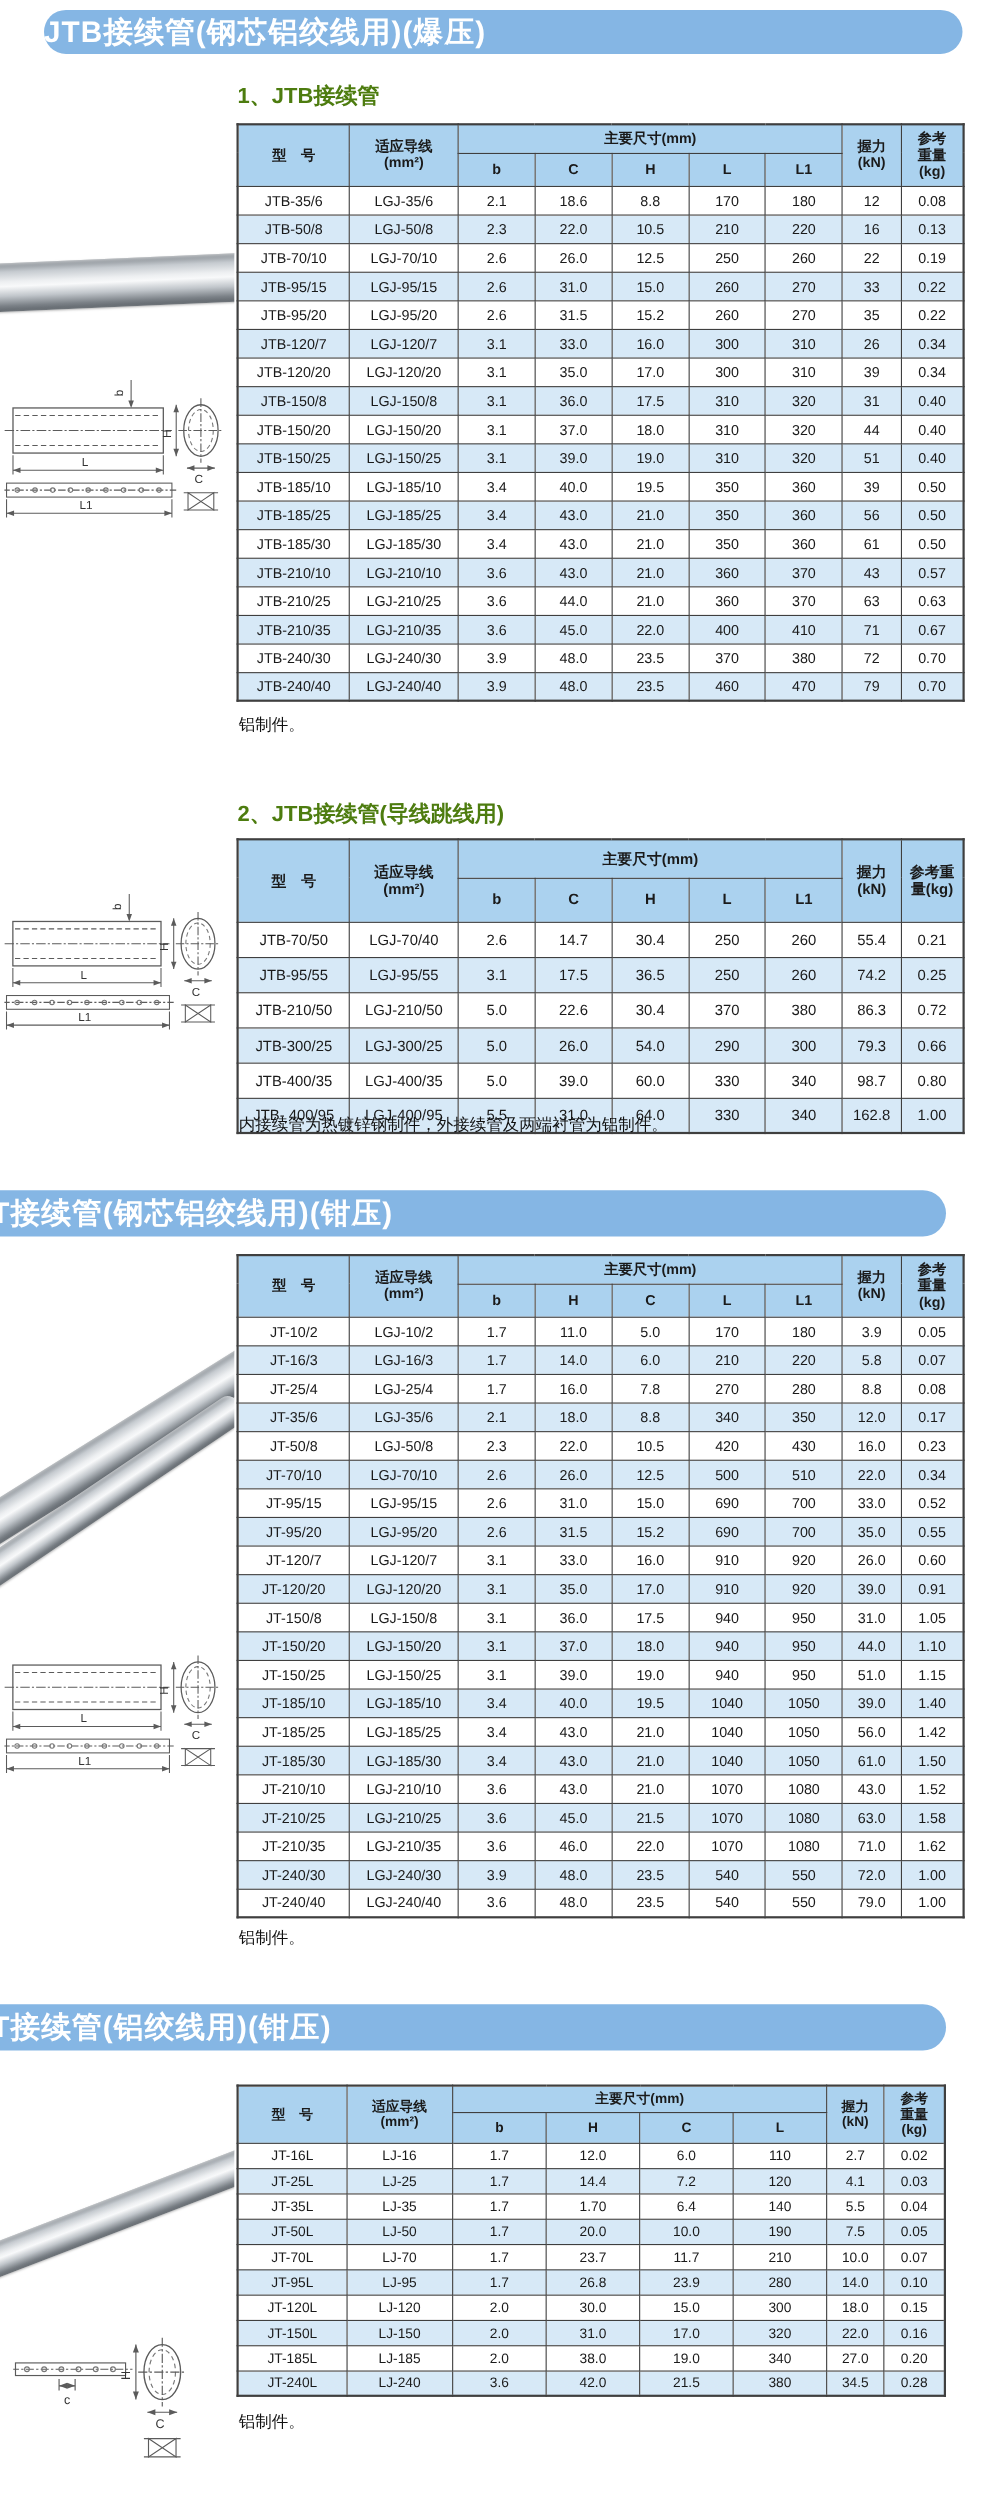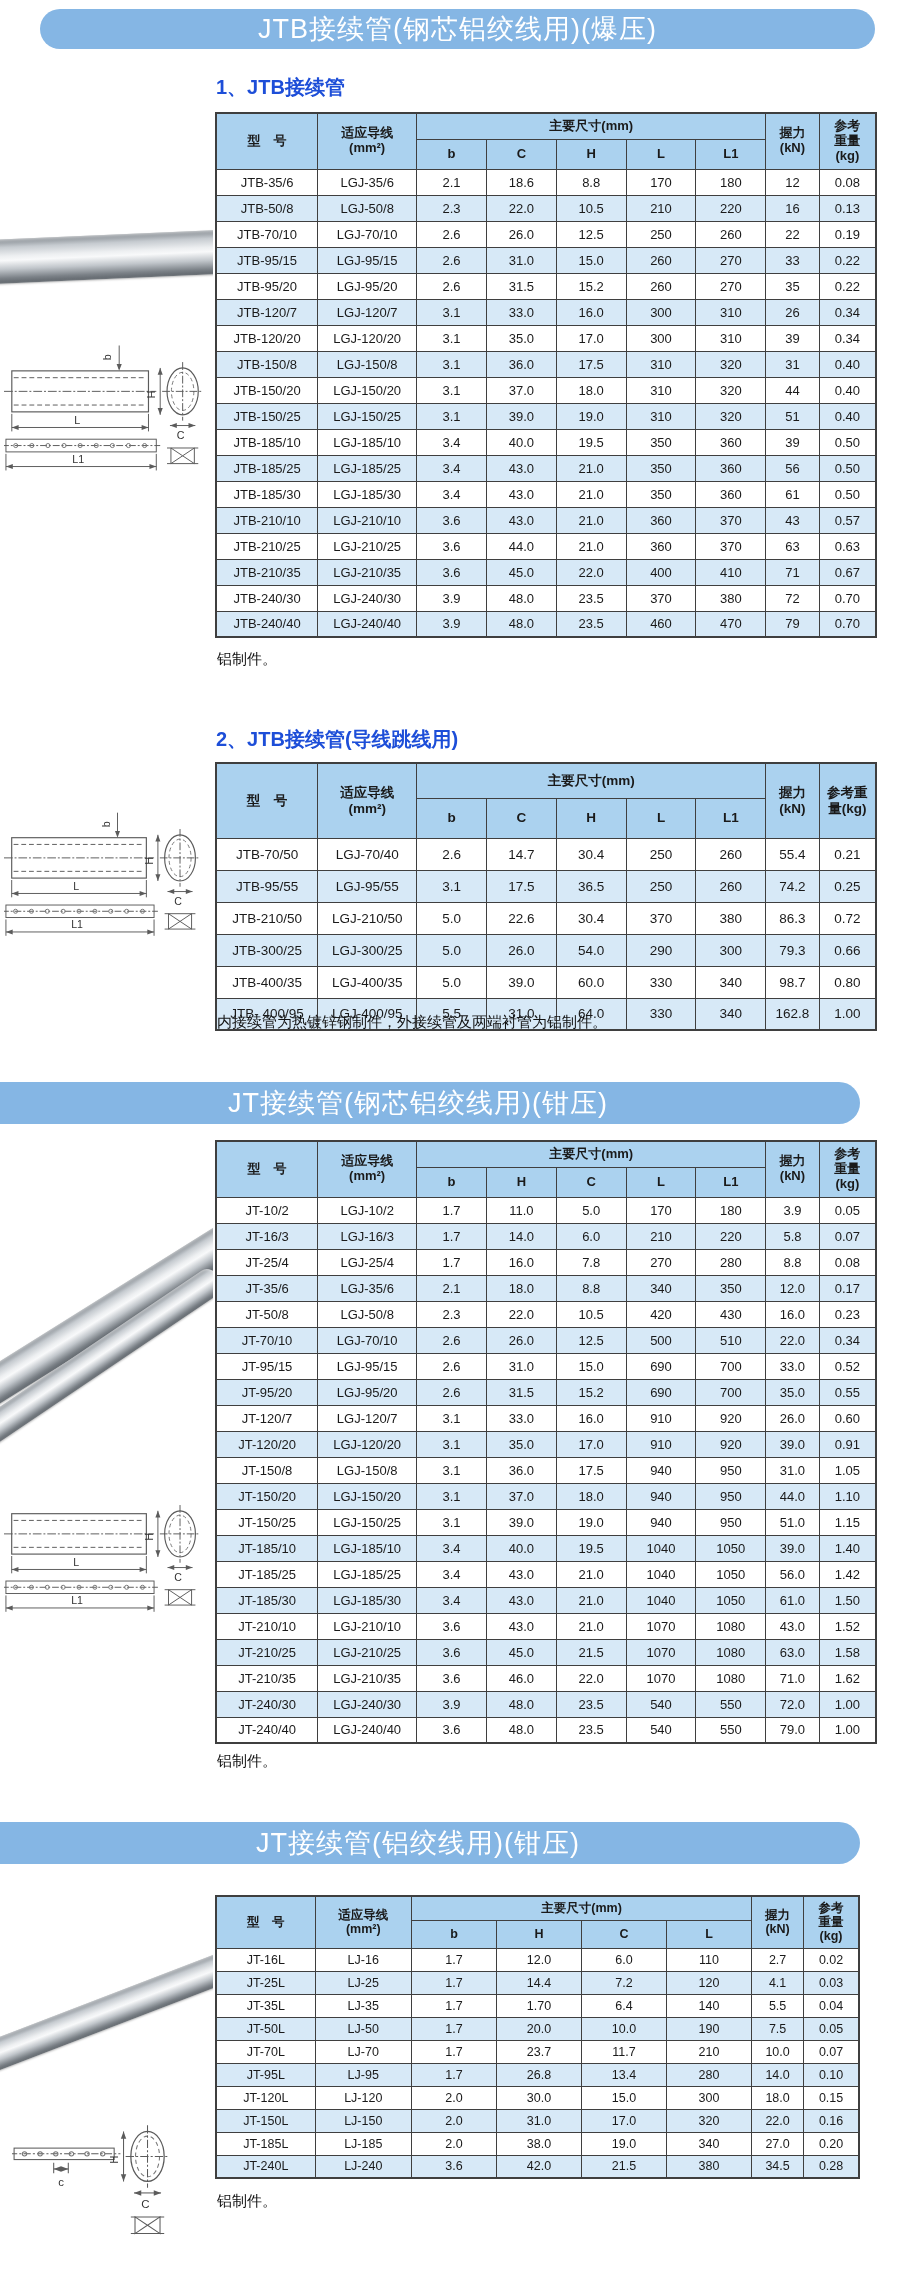--- a/index.html
+++ b/index.html
@@ -3,28 +3,28 @@
 <meta charset="utf-8">
 <style>
   * { margin:0; padding:0; box-sizing:border-box; }
   html,body { background:#ffffff; }
   body {
     width:900px; height:2276px; position:relative; overflow:hidden;
     font-family:"Liberation Sans","DejaVu Sans",sans-serif; color:#1a1a1a;
   }
   .banner {
     position:absolute; height:42px; line-height:42px; border-radius:21px;
-    background:var(--banner-blue,#85B6E4); color:#fff; font-weight:normal;
-    font-size:27px; text-align:center; letter-spacing:1px; white-space:nowrap;
+    background:var(--banner-blue,#85B6E4); color:#fff; font-weight:bold;
+    font-size:27px; letter-spacing:1px; white-space:nowrap;
   }
   #banner1 { top:9px;  left:40px;  width:835px; height:40px; line-height:40px; border-radius:20px; }
   #banner2 { top:1082px; left:-24px; width:884px; }
   #banner3 { top:1822px; left:-24px; width:884px; }
 
-  .sec-heading { position:absolute; font-size:20px; font-weight:bold; color:#1d4ed8; }
+  .sec-heading { position:absolute; font-size:20px; font-weight:bold; color:#4d7c0f; }
   #heading1 { top:74px;  left:216px; }
   #heading2 { top:726px; left:216px; }
 
   .note { position:absolute; font-size:15px; color:#111; }
   #note1 { top:650px;  left:217px; }
   #note2 { top:1013px; left:217px; }
   #note3 { top:1752px; left:217px; }
   #note4 { top:2192px; left:217px; }
 
   
@@ -960,21 +960,21 @@
           <td>11.7</td>
           <td>210</td>
           <td>10.0</td>
           <td>0.07</td>
         </tr>
         <tr class="alt">
           <td>JT-95L</td>
           <td>LJ-95</td>
           <td>1.7</td>
           <td>26.8</td>
-          <td>13.4</td>
+          <td>23.9</td>
           <td>280</td>
           <td>14.0</td>
           <td>0.10</td>
         </tr>
         <tr>
           <td>JT-120L</td>
           <td>LJ-120</td>
           <td>2.0</td>
           <td>30.0</td>
           <td>15.0</td>

